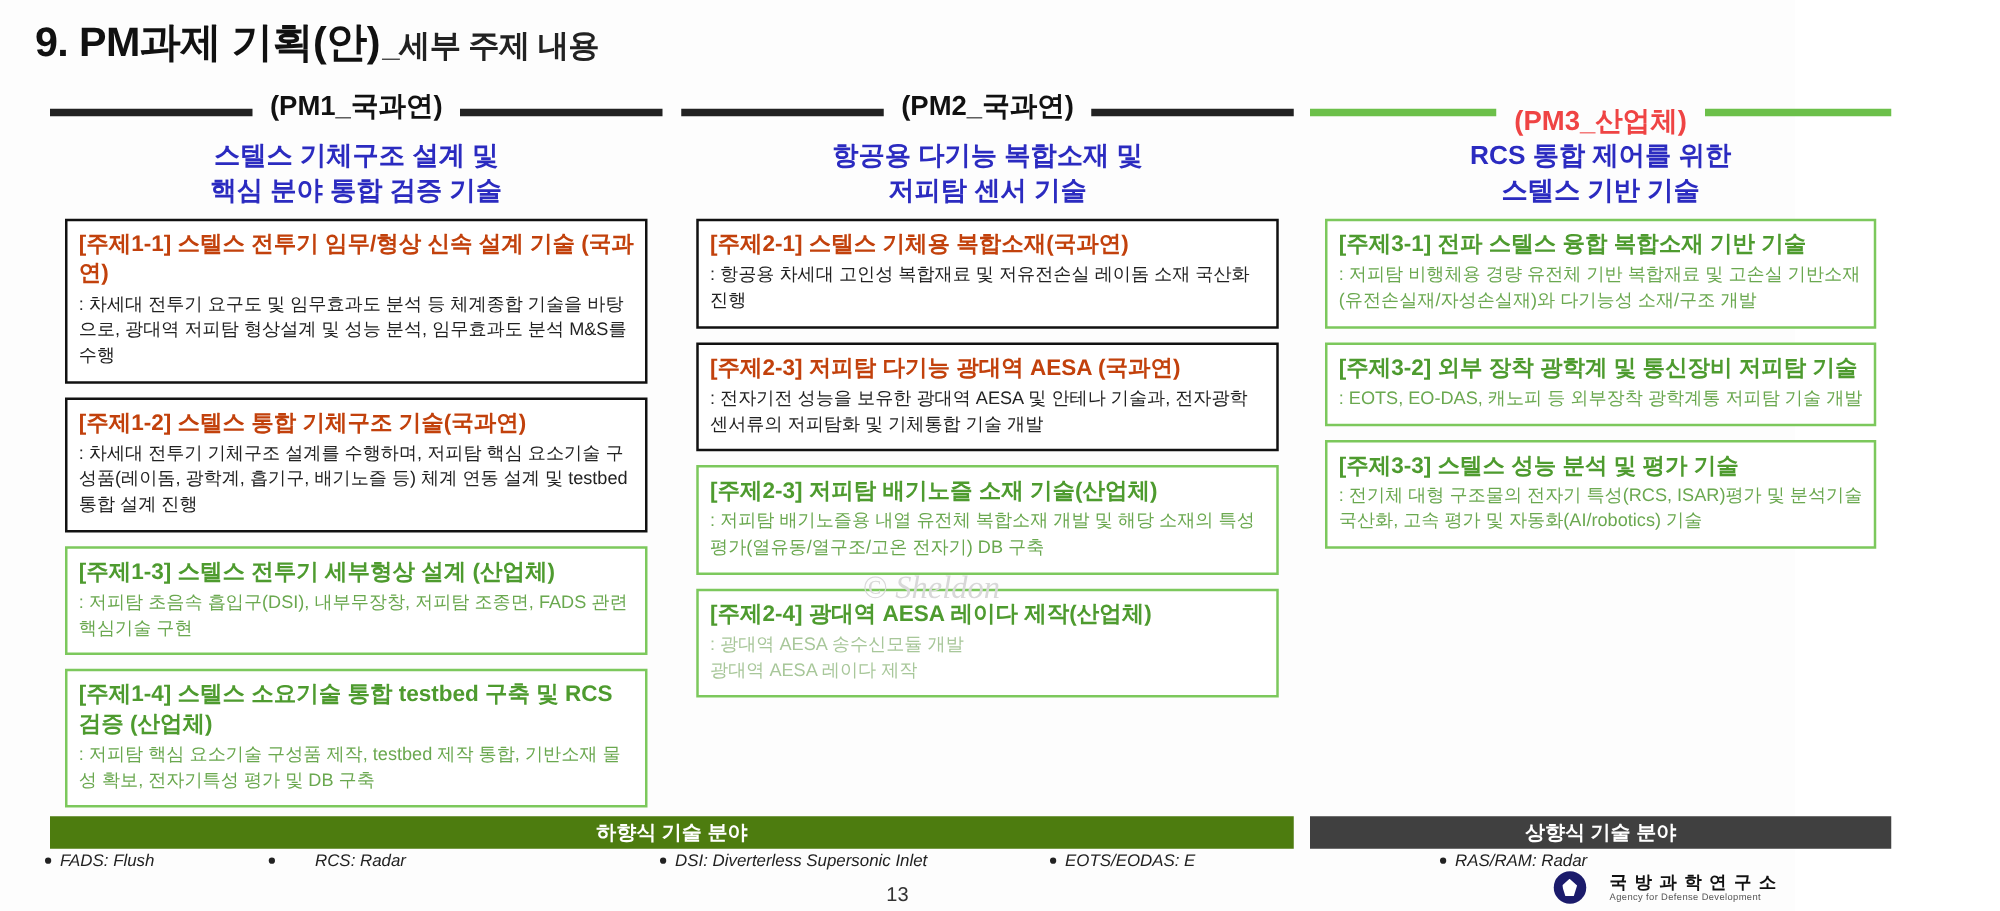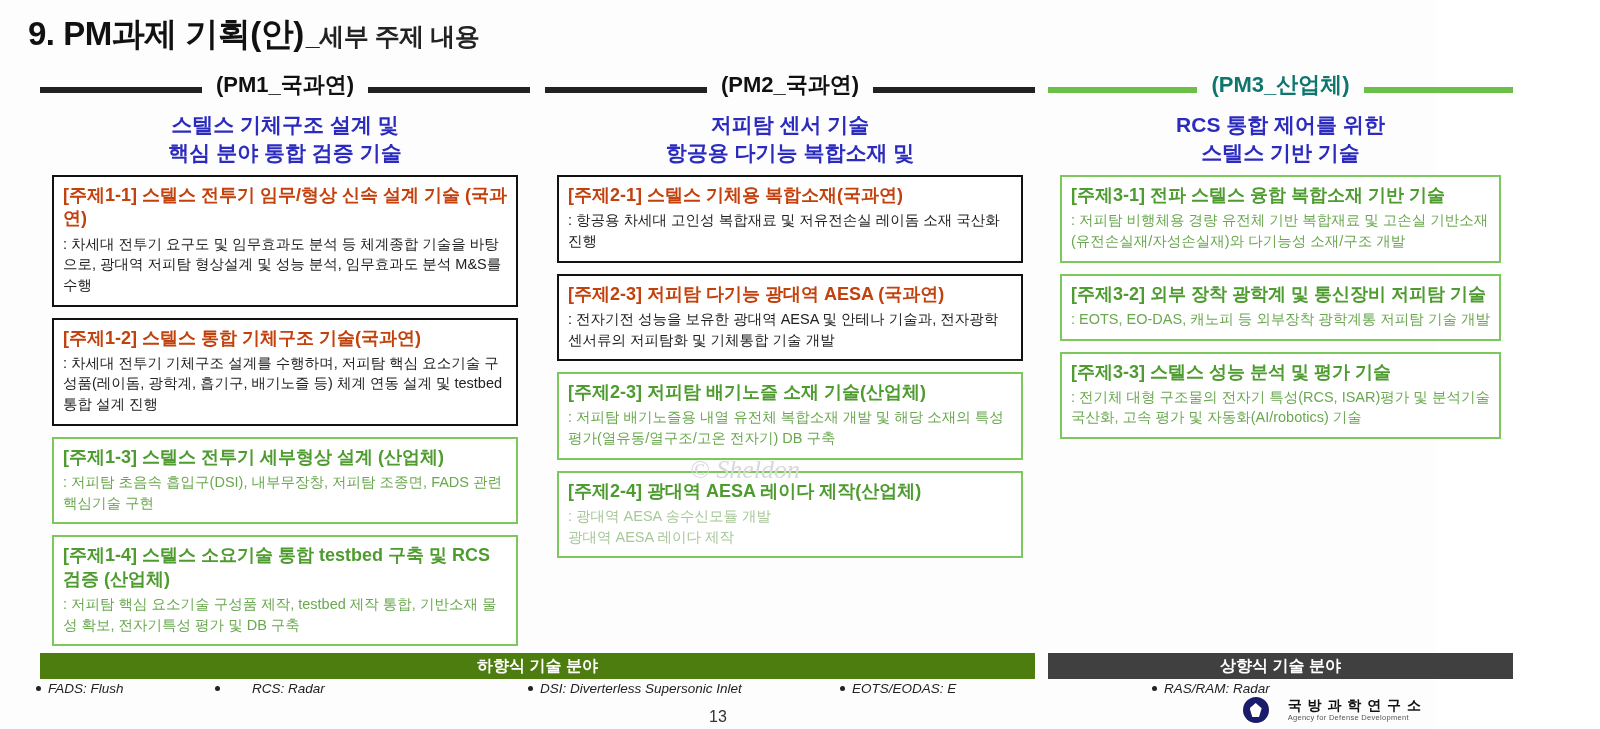--- a/index.html
+++ b/index.html
@@ -248,22 +248,22 @@
       </div>
     </div>
 
     <div class="col" style="left:545px; width:490px;">
       <div class="col-head" style="color:#111111;">
         <span>(PM2_국과연)</span>
       </div>
       <div class="col-box">
         <div class="box-border"></div>
         <div class="col-title">
+          <div>항공용 다기능 복합소재 및</div>
           <div>저피탐 센서 기술</div>
-          <div>항공용 다기능 복합소재 및</div>
         </div>
         <div class="cards">
           <div class="card">
             <div class="c-title">[주제2-1] 스텔스 기체용 복합소재(국과연)</div>
             <div class="c-body">: 항공용 차세대 고인성 복합재료 및 저유전손실 레이돔 소재 국산화 진행</div>
           </div>
           <div class="card">
             <div class="c-title">[주제2-3] 저피탐 다기능 광대역 AESA (국과연)</div>
             <div class="c-body">: 전자기전 성능을 보유한 광대역 AESA 및 안테나 기술과, 전자광학 센서류의 저피탐화 및 기체통합 기술 개발</div>
           </div>
@@ -274,21 +274,21 @@
           <div class="card green faded">
             <div class="c-title">[주제2-4] 광대역 AESA 레이다 제작(산업체)</div>
             <div class="c-body" style="white-space:pre-line;">: 광대역 AESA 송수신모듈 개발
    광대역 AESA 레이다 제작</div>
           </div>
         </div>
       </div>
     </div>
 
     <div class="col" style="left:1048px; width:465px;">
-      <div class="col-head" style="color:#0f766e;">
+      <div class="col-head" style="color:#ef4444;margin-top:12px;">
         <span>(PM3_산업체)</span>
       </div>
       <div class="col-box">
         <div class="box-border green"></div>
         <div class="col-title">
           <div>RCS 통합 제어를 위한</div>
           <div>스텔스  기반 기술</div>
         </div>
         <div class="cards">
           <div class="card green">

